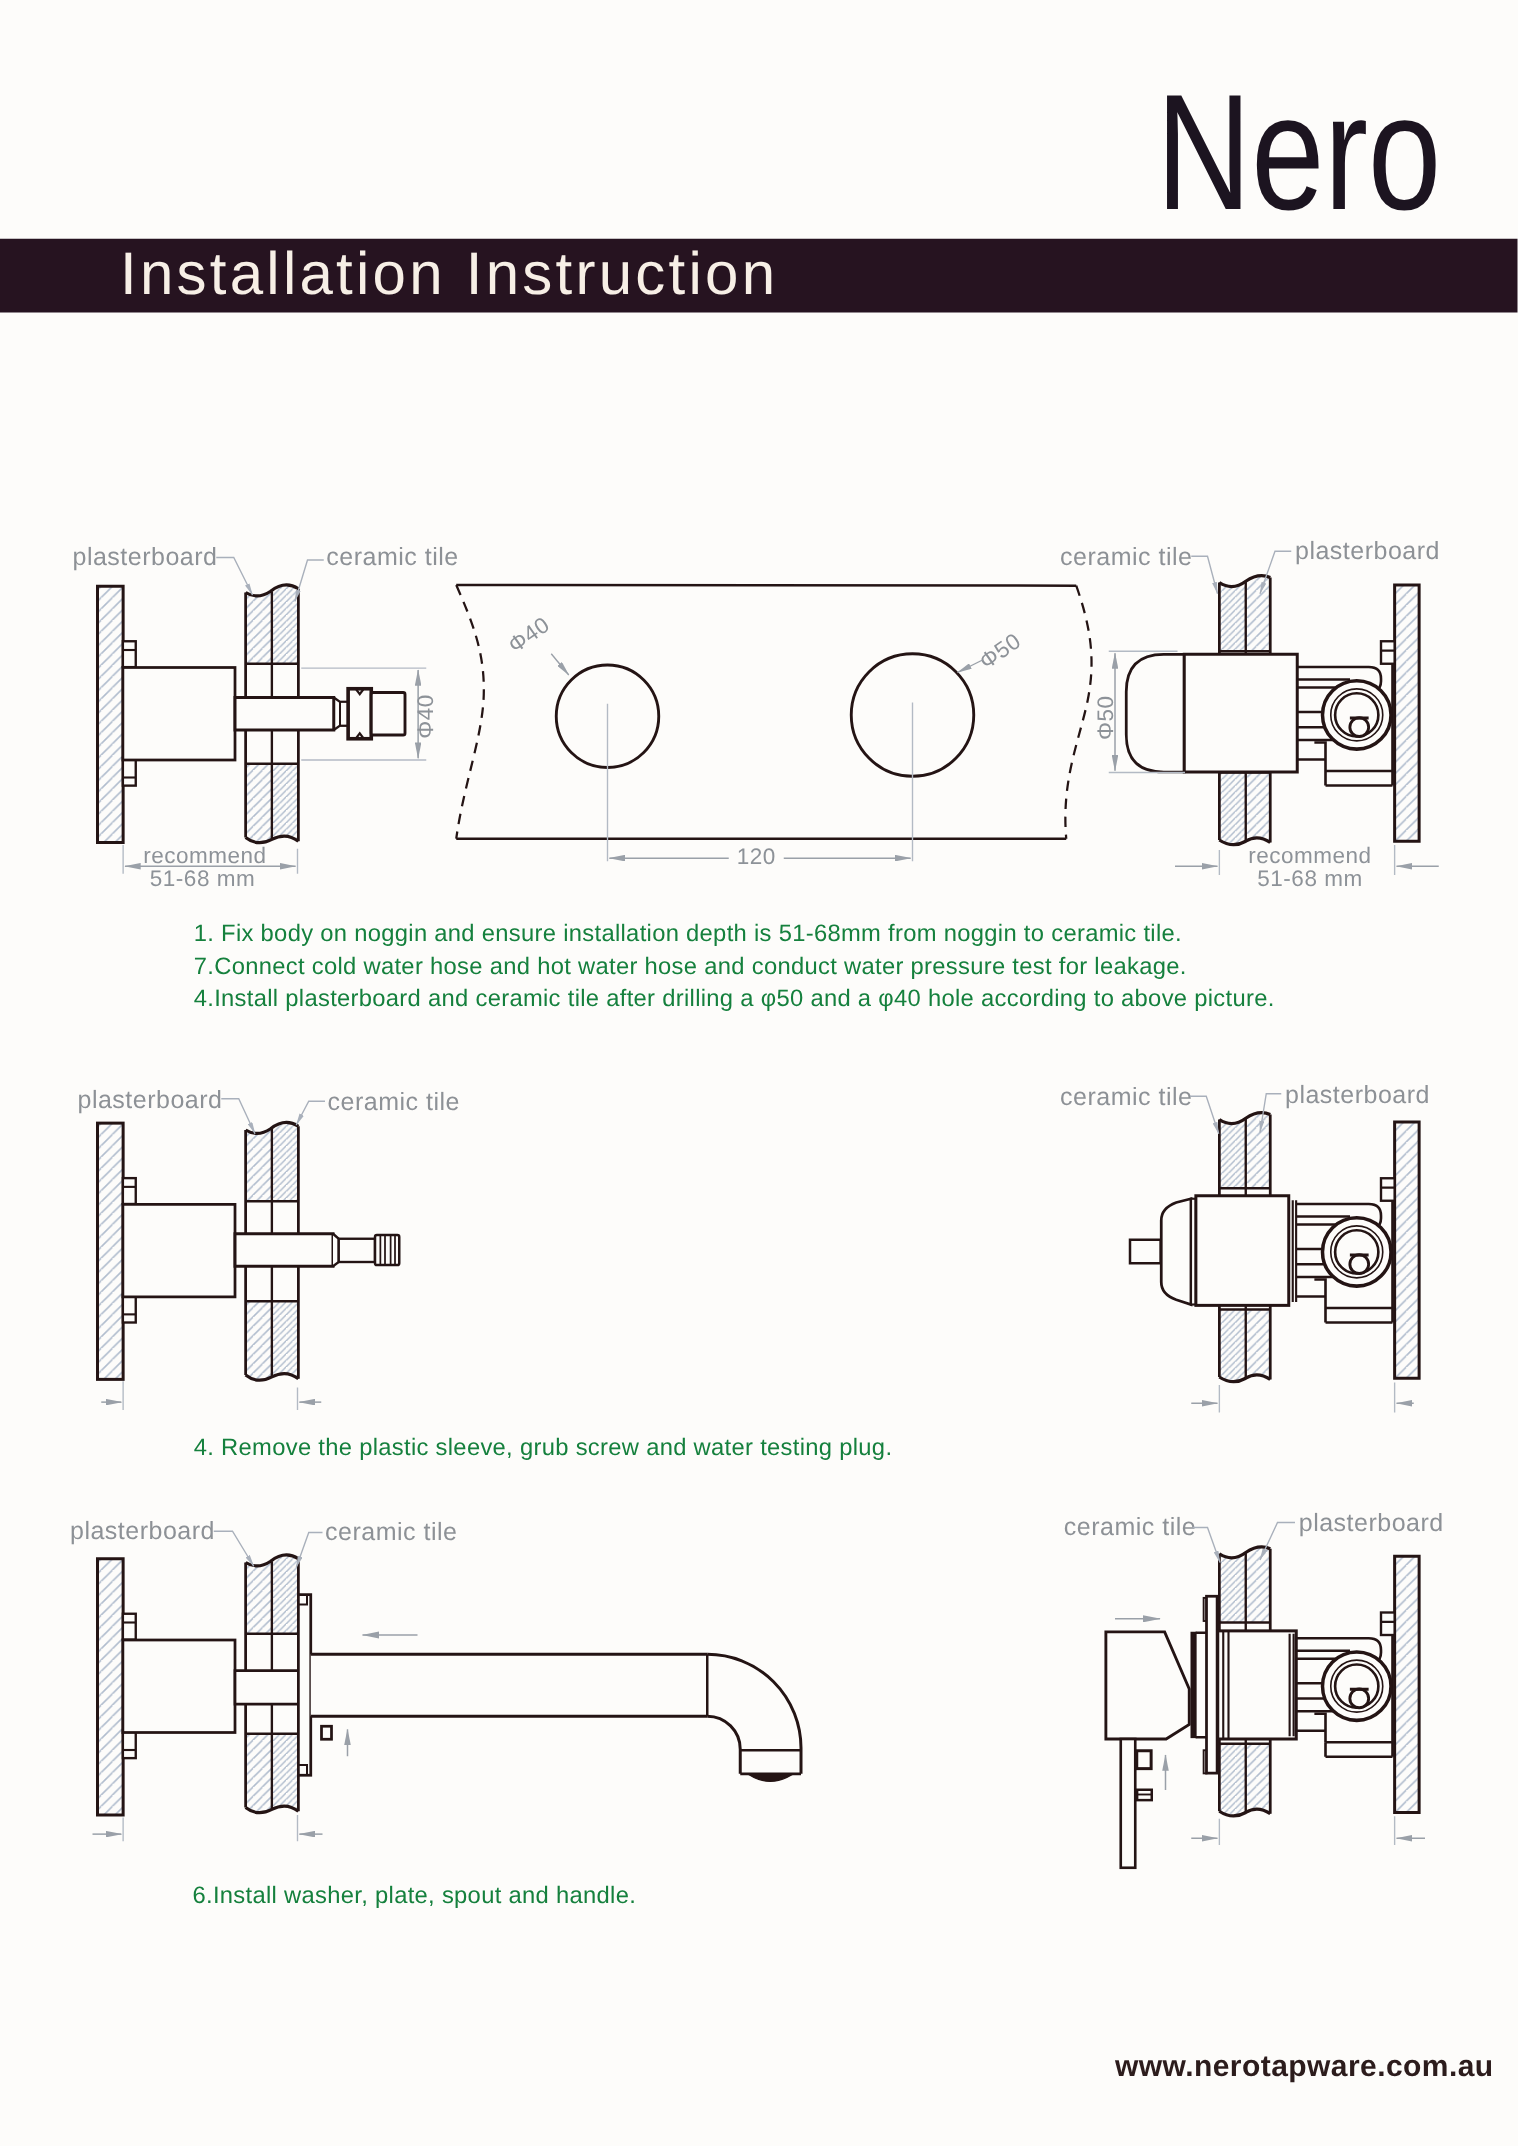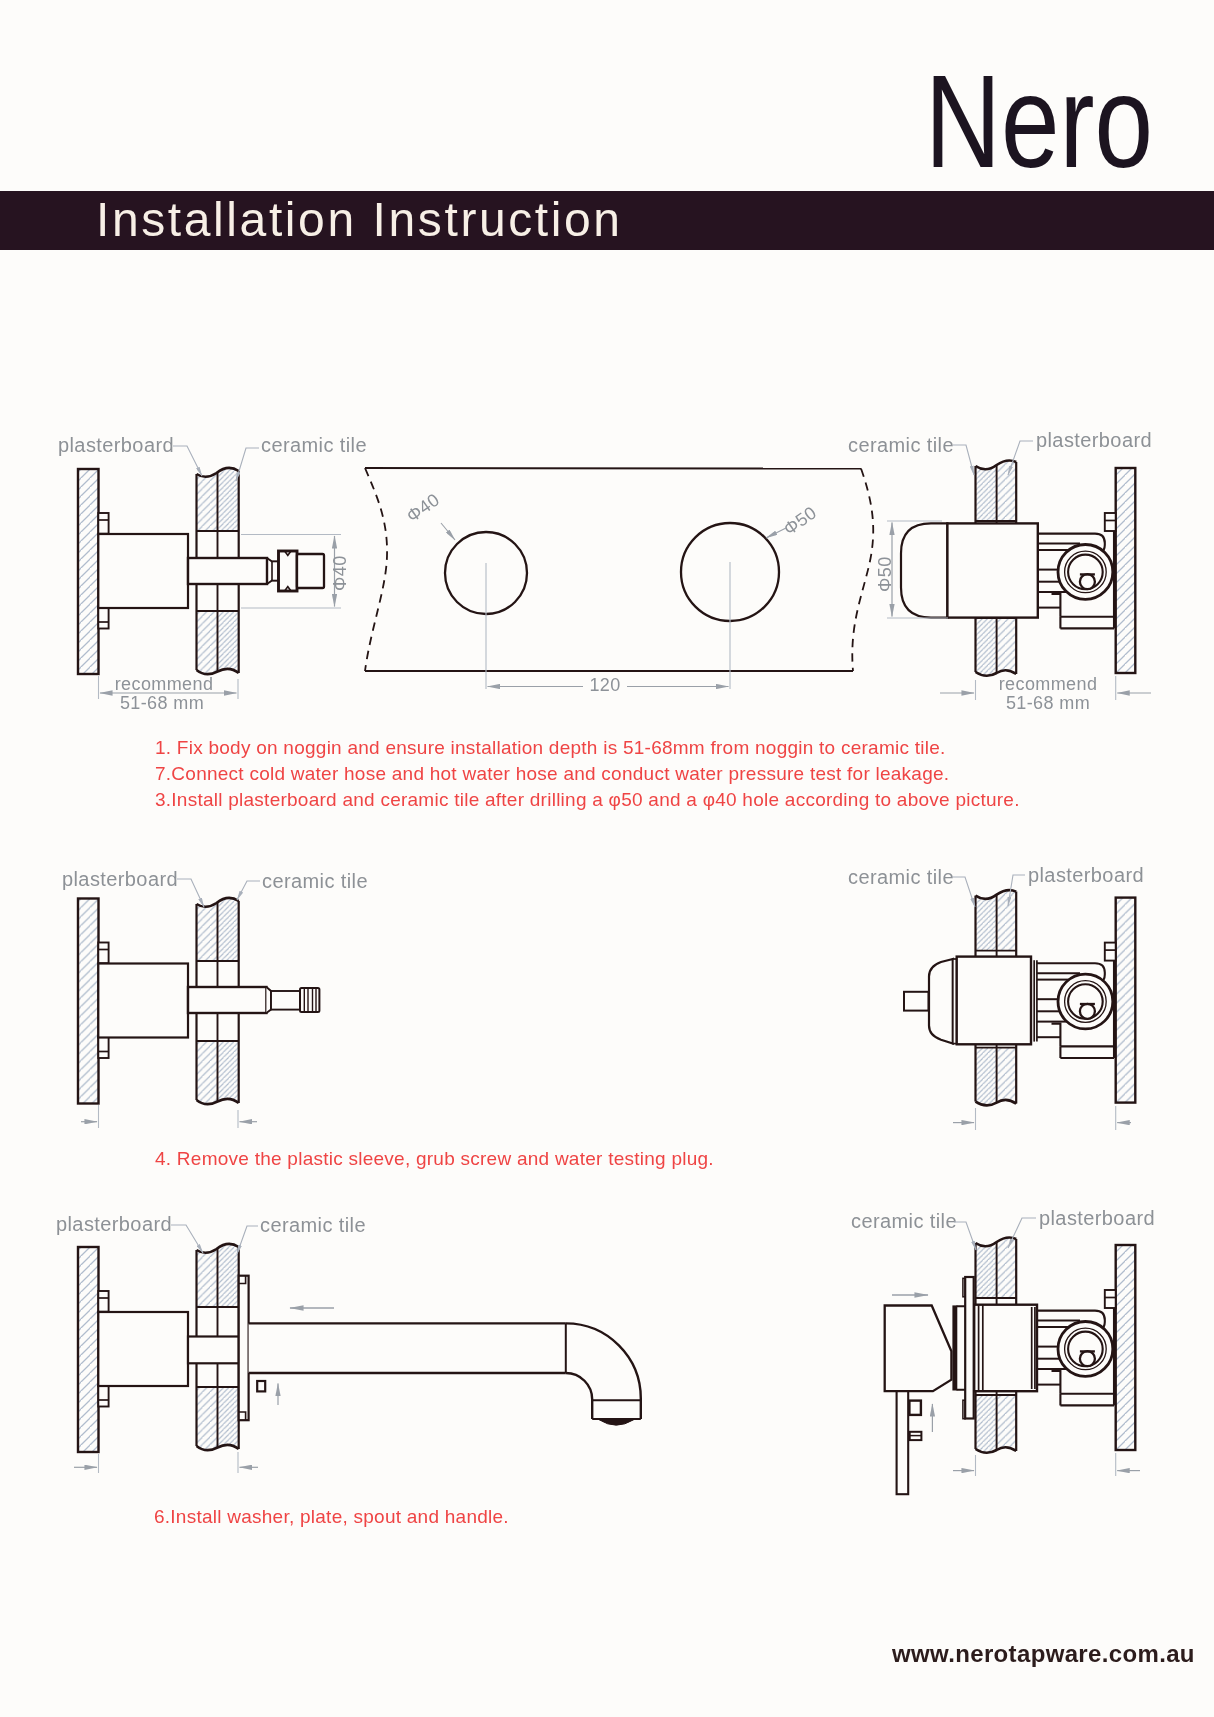--- a/index.html
+++ b/index.html
@@ -2,21 +2,21 @@
 <html><head>
 <meta charset="utf-8">
 <style>
   html,body{margin:0;padding:0;}
   body{width:1214px;height:1717px;position:relative;background:#fdfcfa;
        font-family:"Liberation Sans", sans-serif;overflow:hidden;}
   .abs{position:absolute;}
   #banner{left:0;top:191px;width:1214px;height:59px;background:#261320;}
   #banner span{position:absolute;left:68px;top:5px;line-height:1;
        color:#f7efe6;font-size:48px;letter-spacing:2.6px;white-space:nowrap;margin-left:28px;}
-  .step{color:#ef4444;font-size:19px;letter-spacing:0.25px;white-space:nowrap;}
+  .step{color:#15803d;font-size:19px;letter-spacing:0.25px;white-space:nowrap;}
   #footer{left:892px;top:1640px;color:#2c1c1c;font-size:24px;font-weight:bold;
        letter-spacing:0.35px;white-space:nowrap;}
   svg text{font-family:"Liberation Sans", sans-serif;}
   .lbl{font-size:20px;fill:#8d9196;letter-spacing:0.4px;}
   .dim{font-size:18px;fill:#8d9298;letter-spacing:0.4px;}
 </style>
 </head>
 <body>
 
 <svg class="abs" style="left:920px;top:40px" width="240" height="140" viewBox="0 0 240 140">
@@ -324,17 +324,17 @@
     <text class="lbl" x="851" y="1228">ceramic tile</text>
     <path d="M954,1222 L966,1222 L976,1250" fill="none" stroke="#a9b0bb" stroke-width="1.1" marker-end="url(#ml)"></path>
     <text class="lbl" x="1039" y="1225">plasterboard</text>
     <path d="M1036,1218 L1022,1218 L1008,1248" fill="none" stroke="#a9b0bb" stroke-width="1.1" marker-end="url(#ml)"></path>
   </g>
 </g>
 </svg>
 
 <div class="abs step" style="left:155px;top:737px">1. Fix body on noggin and ensure installation depth is 51-68mm from noggin to ceramic tile.</div>
 <div class="abs step" style="left:155px;top:763px">7.Connect cold water hose and hot water hose and conduct water pressure test for leakage.</div>
-<div class="abs step" style="left:155px;top:789px">3.Install plasterboard and ceramic tile after drilling a φ50 and a φ40 hole according to above picture.</div>
+<div class="abs step" style="left:155px;top:789px">4.Install plasterboard and ceramic tile after drilling a φ50 and a φ40 hole according to above picture.</div>
 <div class="abs step" style="left:155px;top:1148px">4. Remove the plastic sleeve, grub screw and water testing plug.</div>
 <div class="abs step" style="left:154px;top:1506px">6.Install washer, plate, spout and handle.</div>
 
 <div id="footer" class="abs">www.nerotapware.com.au</div>
 
 </body></html>

